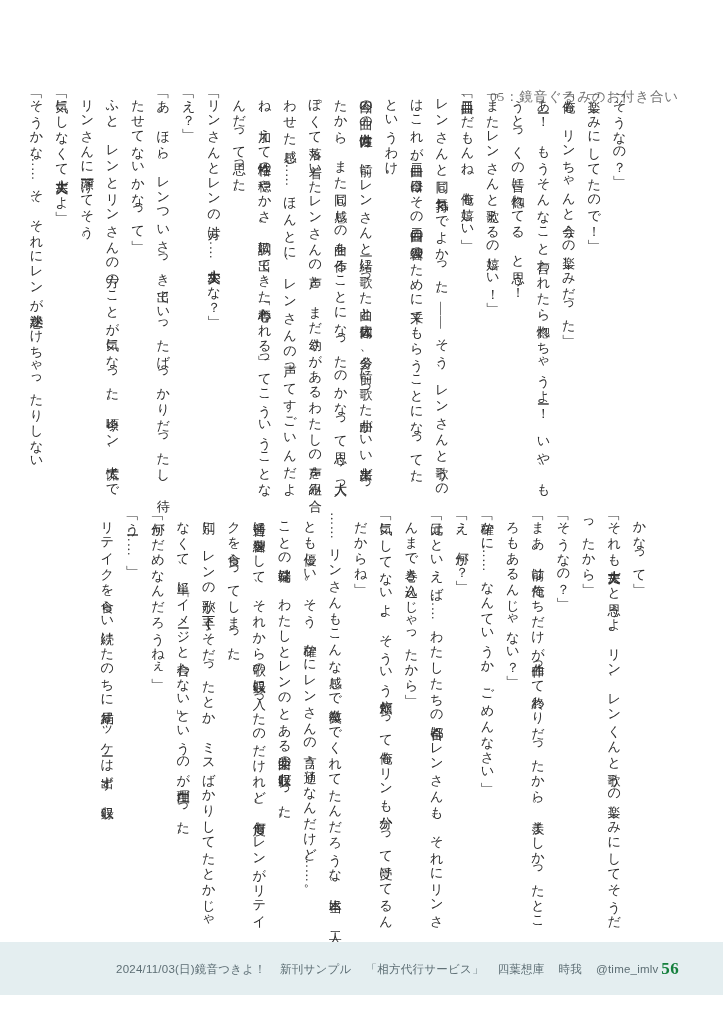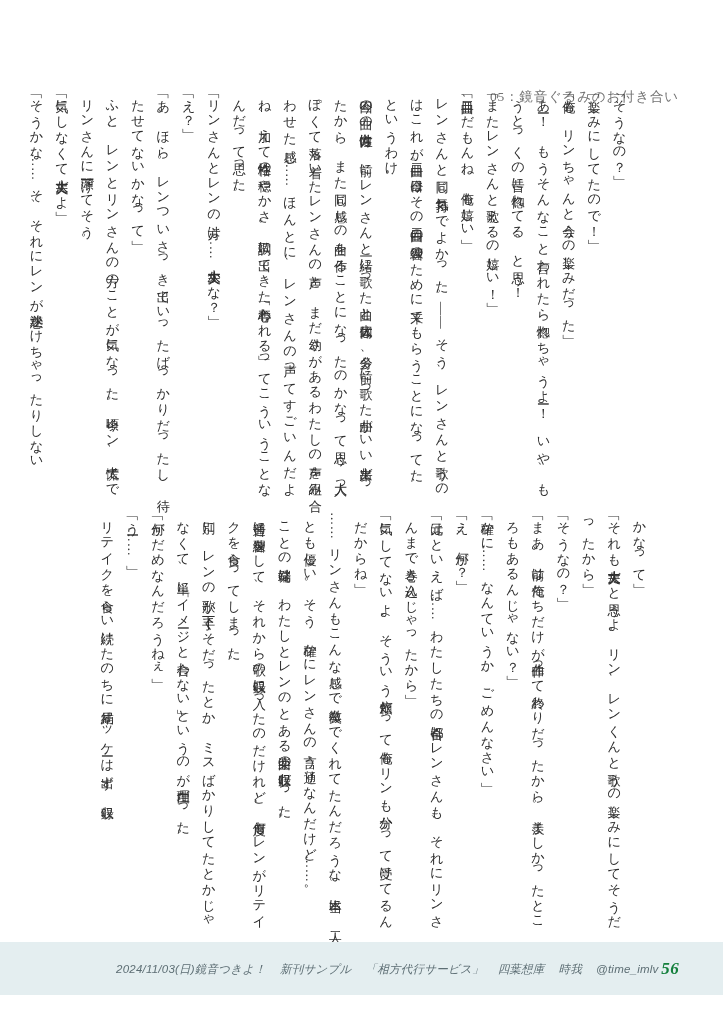--- a/index.html
+++ b/index.html
@@ -141,20 +141,20 @@
     <span class="vline">「気にしてないよ、そういう依頼だって俺もリンも分かって受けてるんだからね」</span>
     <span class="vline">……リンさんもこんな感じで微笑んでくれてたんだろうな。本当に、二人とも優しい。そう、確かにレンさんの言う通りなんだけど……。</span>
     <span class="vline">ことの発端は、わたしとレンのとある楽曲の収録だった。</span>
     <span class="vline">普通に練習をして、それから歌の収録に入ったのだけれど、何度もレンがリテイクを食らってしまった。</span>
     <span class="vline">別に、レンの歌が下手くそだったとか、ミスばかりしてたとかじゃなくて、単に「イメージと合わない」というのが理由だった。</span>
     <span class="vline">「何がだめなんだろうねぇ」</span>
     <span class="vline">「うー……」</span>
     <span class="vline">リテイクを食らい続けたのちに結局オッケーは出ず、収録</span>
   </div>
 
-  <div class="footer-band" style="background: rgb(228, 238, 240); font-style: italic;">
+  <div class="footer-band" style="background: rgb(228, 238, 240);">
     <div class="footer-credit">
       <span class="seg">2024/11/03(日)鏡音つきよ！</span><span class="seg">新刊サンプル</span><span class="seg">「相方代行サービス」</span><span class="seg">四葉想庫</span><span class="seg">時我</span><span class="seg">@time_imlv</span>
     </div>
     <div class="page-number">56</div>
   </div>
 
 </div>
 
 </body></html>

